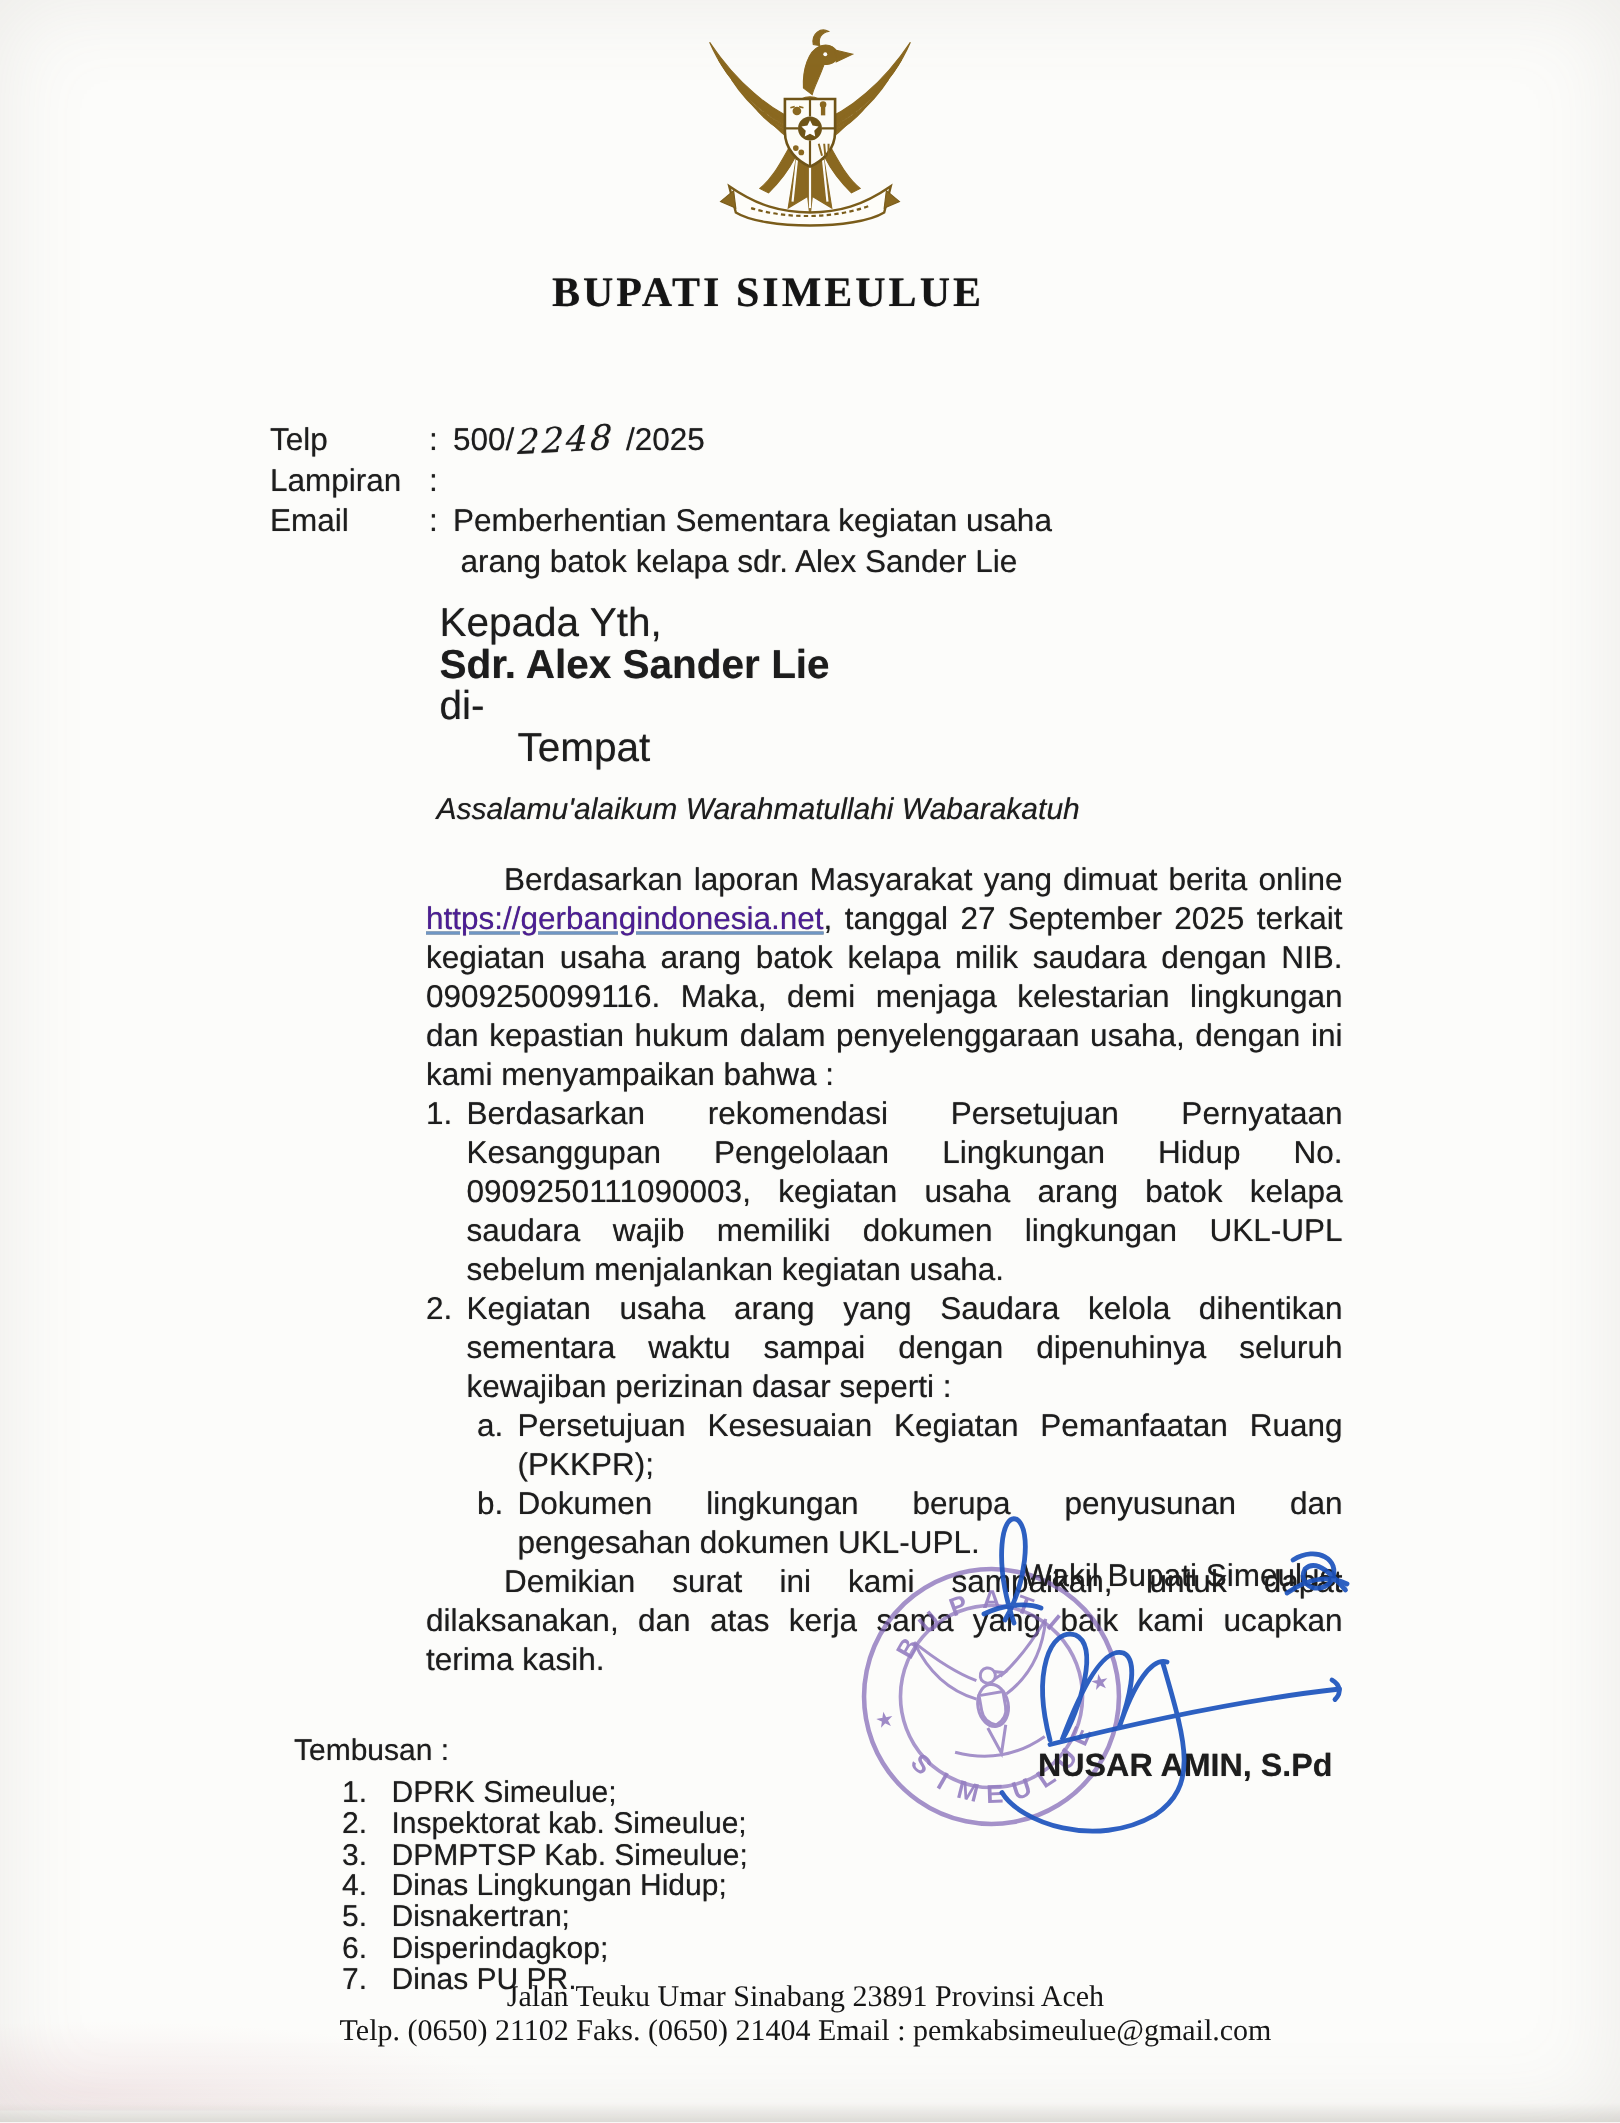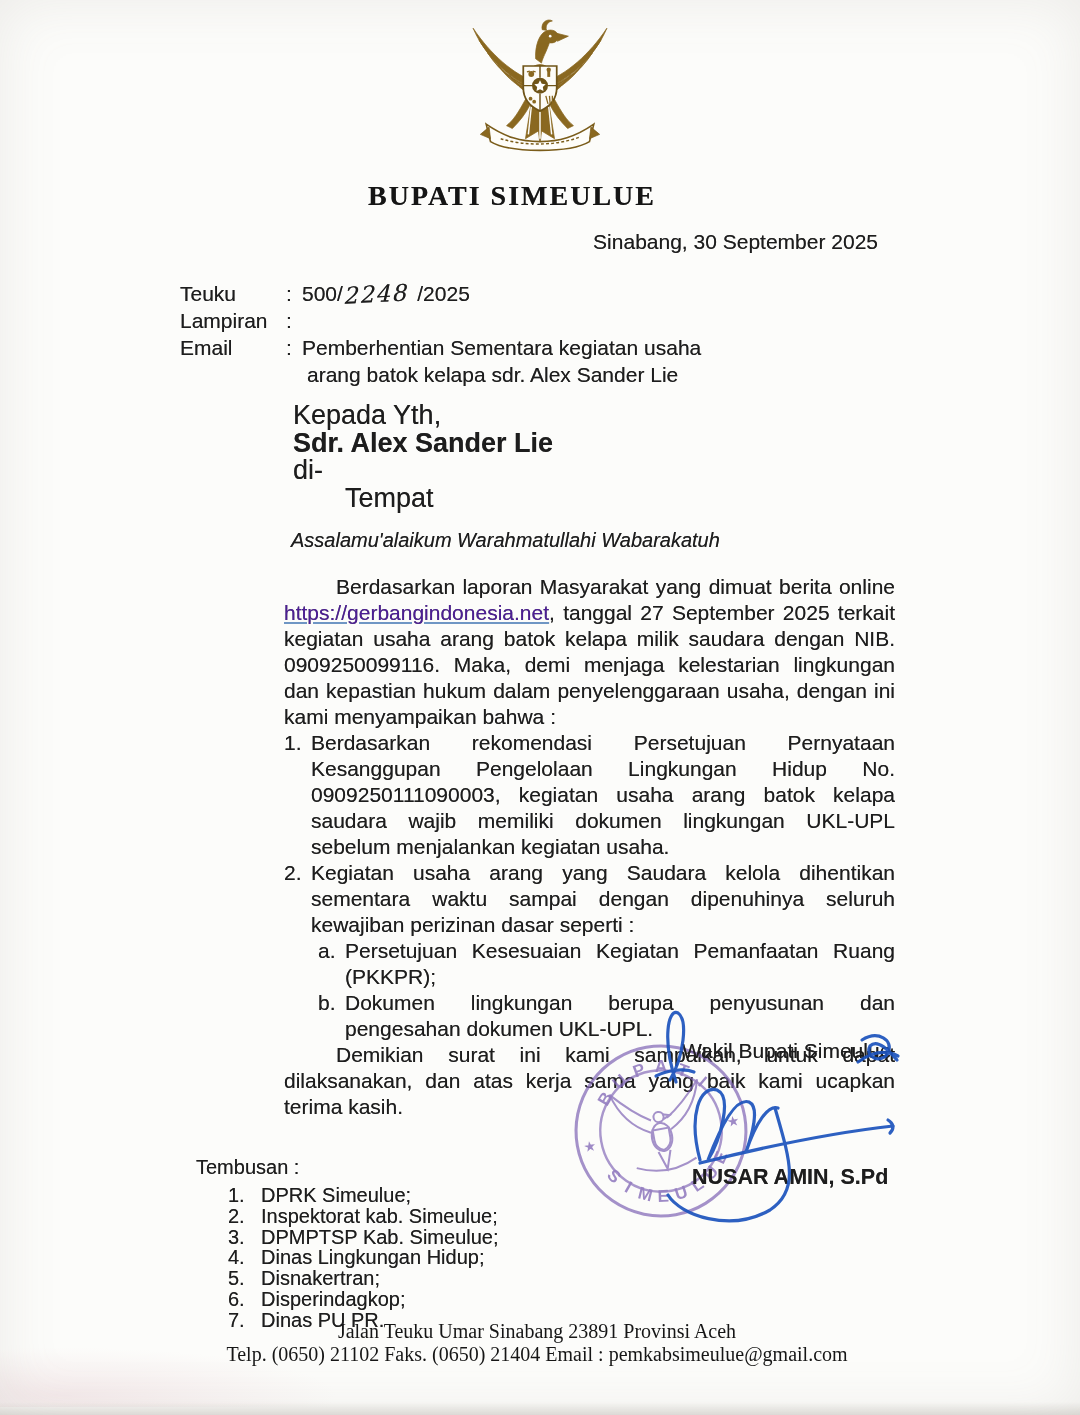--- a/index.html
+++ b/index.html
@@ -130,25 +130,24 @@
       <path d="M118,113 L121,124 M123,113 L124,124 M127,113 L127,124" stroke="#8a6820" stroke-width="1.8"></path>
     </g>
 
     <path d="M36,152 C62,170 84,176 110,176 C136,176 158,170 184,152 L178,176 C152,192 68,192 42,176 Z" fill="#fefdf9" stroke="#7a5c1a" stroke-width="2.2"></path>
     <path d="M40,156 L28,166 L42,172 Z M180,156 L192,166 L178,172 Z" fill="#8a6820" stroke="#7a5c1a"></path>
     <path d="M56,172 C88,182 132,182 164,170" stroke="#7a5c1a" stroke-width="2" stroke-dasharray="4 3" fill="none"></path>
   </svg>
 
   <div class="title">BUPATI SIMEULUE</div>
 
-  <div class="date-line sans">Sinabang, 30 September 2025</div>
 
   <div class="ref sans">
     <div class="ref-row">
-      <span>Teuku</span>
+      <span>Telp</span>
       <span>:</span>
       <span><span>500/</span><span class="hand">2248</span><span> /2025</span></span>
     </div>
     <div class="ref-row">
       <span>Lampiran</span>
       <span>:</span>
       <span></span>
     </div>
     <div class="ref-row">
       <span>Email</span>

